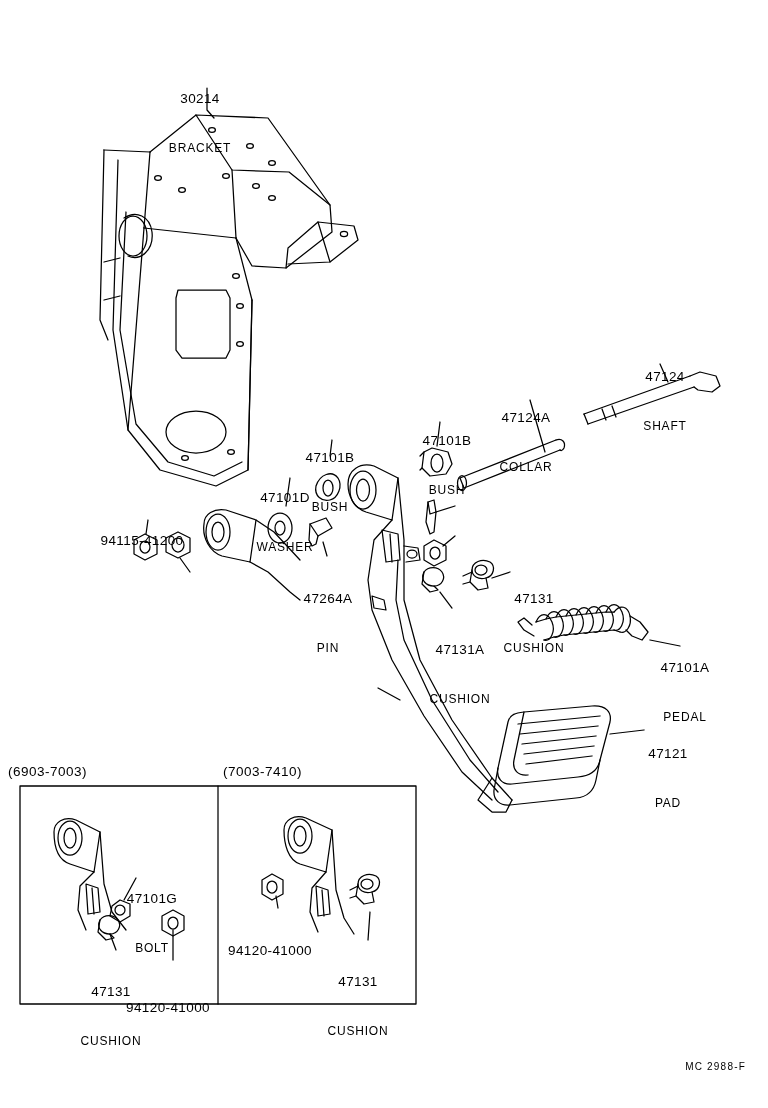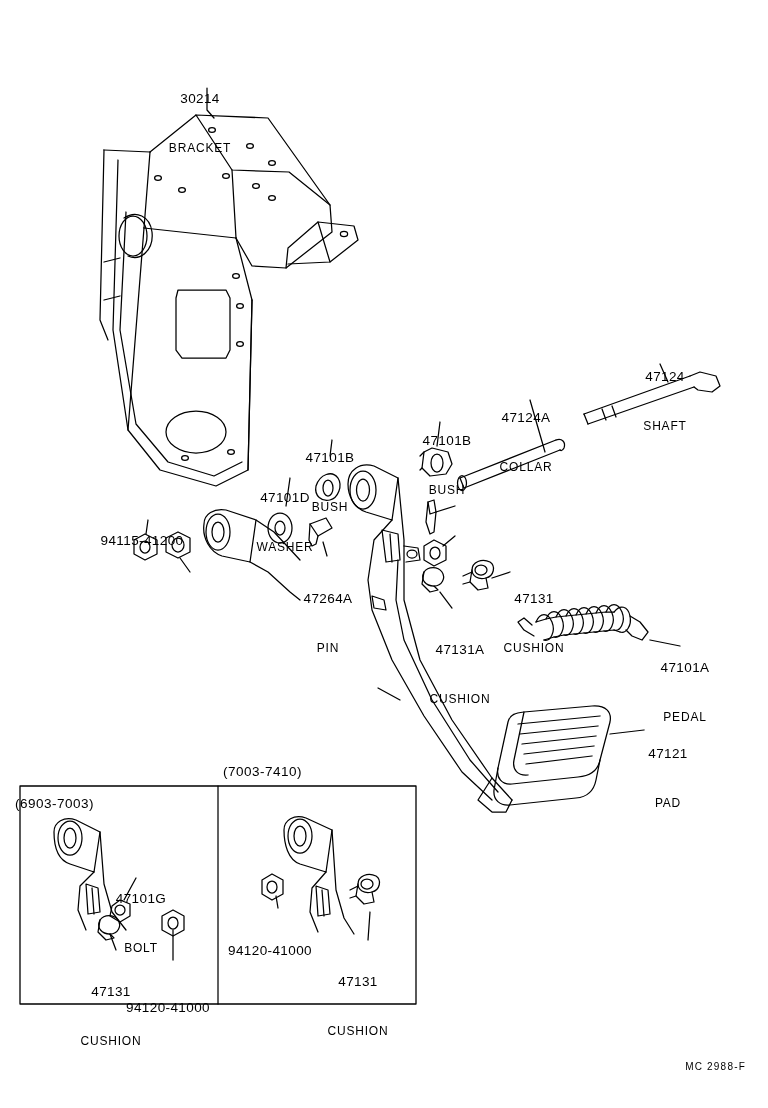--- a/index.html
+++ b/index.html
@@ -354,21 +354,21 @@
     <span class="code">47101A</span>
     <span class="name">PEDAL</span>
   </div>
 
 
   <div class="label" style="left:633px; top:710px; width:70px;">
     <span class="code">47121</span>
     <span class="name">PAD</span>
   </div>
 
-  <div class="label" style="left:101px; top:855px; width:80px;text-align:center;">
+  <div class="label" style="left:112px; top:855px; width:80px;text-align:center;">
     <span class="code">47101G</span>
     <span class="name">BOLT</span>
   </div>
 
   <div class="label" style="left:68px; top:948px; width:86px;">
     <span class="code">47131</span>
     <span class="name">CUSHION</span>
   </div>
 
   <div class="label" style="left:108px; top:964px; width:120px;">
@@ -377,18 +377,18 @@
 
   <div class="label" style="left:210px; top:907px; width:120px;">
     <span class="code">94120-41000</span>
   </div>
 
   <div class="label" style="left:315px; top:938px; width:86px;">
     <span class="code">47131</span>
     <span class="name">CUSHION</span>
   </div>
 
-  <div class="inset-title" style="left:15px; top:764px;margin-top:32px;">(6903-7003)</div>
+  <div class="inset-title" style="left:8px; top:764px;">(6903-7003)</div>
   <div class="inset-title" style="left:223px; top:764px;text-align:right;">(7003-7410)</div>
 
   <div class="footer-code">MC 2988-F</div>
 
 </div>
 
 </body></html>

